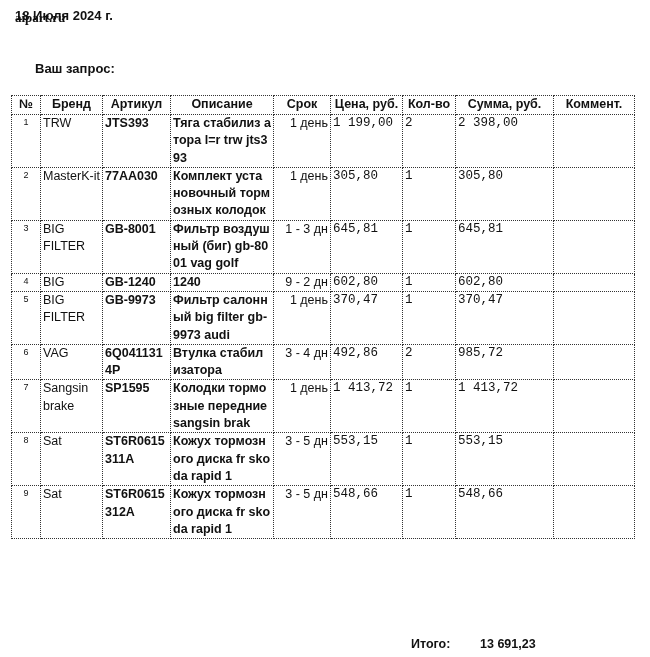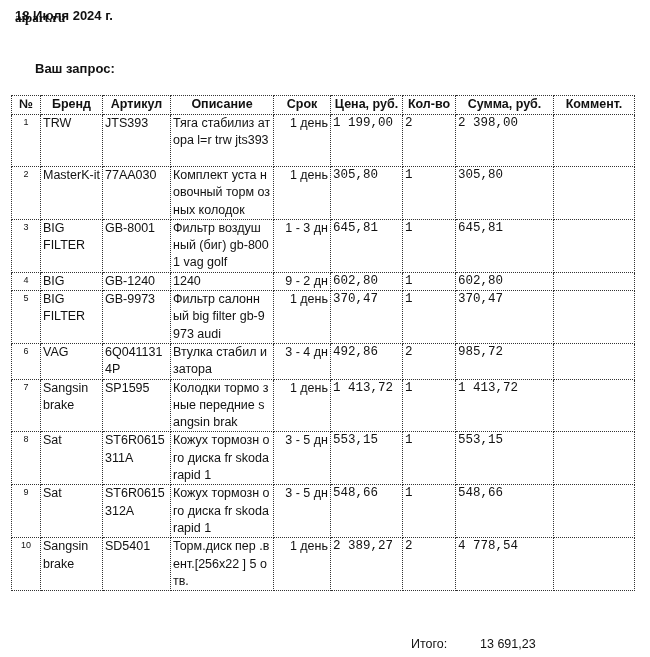--- a/index.html
+++ b/index.html
@@ -11,25 +11,25 @@
   #req  { top:61px;padding-left:20px; }
   table { position:absolute; left:11px; top:95px; border-collapse:collapse;
           table-layout:fixed; width:623px; font-size:12.5px; }
   td, th { border:1px dotted #333; padding:0 2px; vertical-align:top;
            line-height:17.3px; overflow:hidden; }
   th { font-weight:bold; height:18px; text-align:center; font-size:12.5px; }
   th.l { text-align:center; }
   td.num { text-align:center; font-size:9px; line-height:14px; }
   td.r { text-align:left;font-family:Liberation Mono, monospace; }
   td.c { text-align:right; }
-  td.desc { word-break:break-all; }
+  td.desc { word-break:break-all;font-weight:bold; }
   tr.h3 td { height:51px; }
   tr.h2 td { height:34px; }
   tr.h1 td { height:16px; }
-  .total { position:absolute; top:637px; font-weight:normal; font-size:12.5px; }
+  .total { position:absolute; top:637px; font-weight:bold; font-size:12.5px; }
   #total-label { left:411px; }
   #total-value { left:480px; width:70px; }
 </style>
 </head>
 <body>
 
 <div id="date" class="hdr">18 Июля 2024 г.</div>
 <div id="site" class="hdr">aipart.ru</div>
 <div id="req" class="hdr">Ваш запрос:</div>
 
@@ -151,28 +151,17 @@
         <td class="num">9</td>
         <td>Sat</td>
         <td class="desc">ST6R0615312A</td>
         <td class="desc">Кожух тормозн ого диска fr skoda rapid 1</td>
         <td class="c">3 - 5 дн</td>
         <td class="r">548,66</td>
         <td class="r">1</td>
         <td class="r">548,66</td>
         <td></td>
       </tr>
-      <tr class="h3">
-        <td class="num">10</td>
-        <td>Sangsin brake</td>
-        <td class="desc">SD5401</td>
-        <td class="desc">Торм.диск пер .вент.[256x22 ] 5 отв.</td>
-        <td class="c">1 день</td>
-        <td class="r">2 389,27</td>
-        <td class="r">2</td>
-        <td class="r">4 778,54</td>
-        <td></td>
-      </tr>
     </tbody>
 </table>
 
 <div id="total-label" class="total">Итого:</div>
 <div id="total-value" class="total">13 691,23</div>
 
 </body></html>

